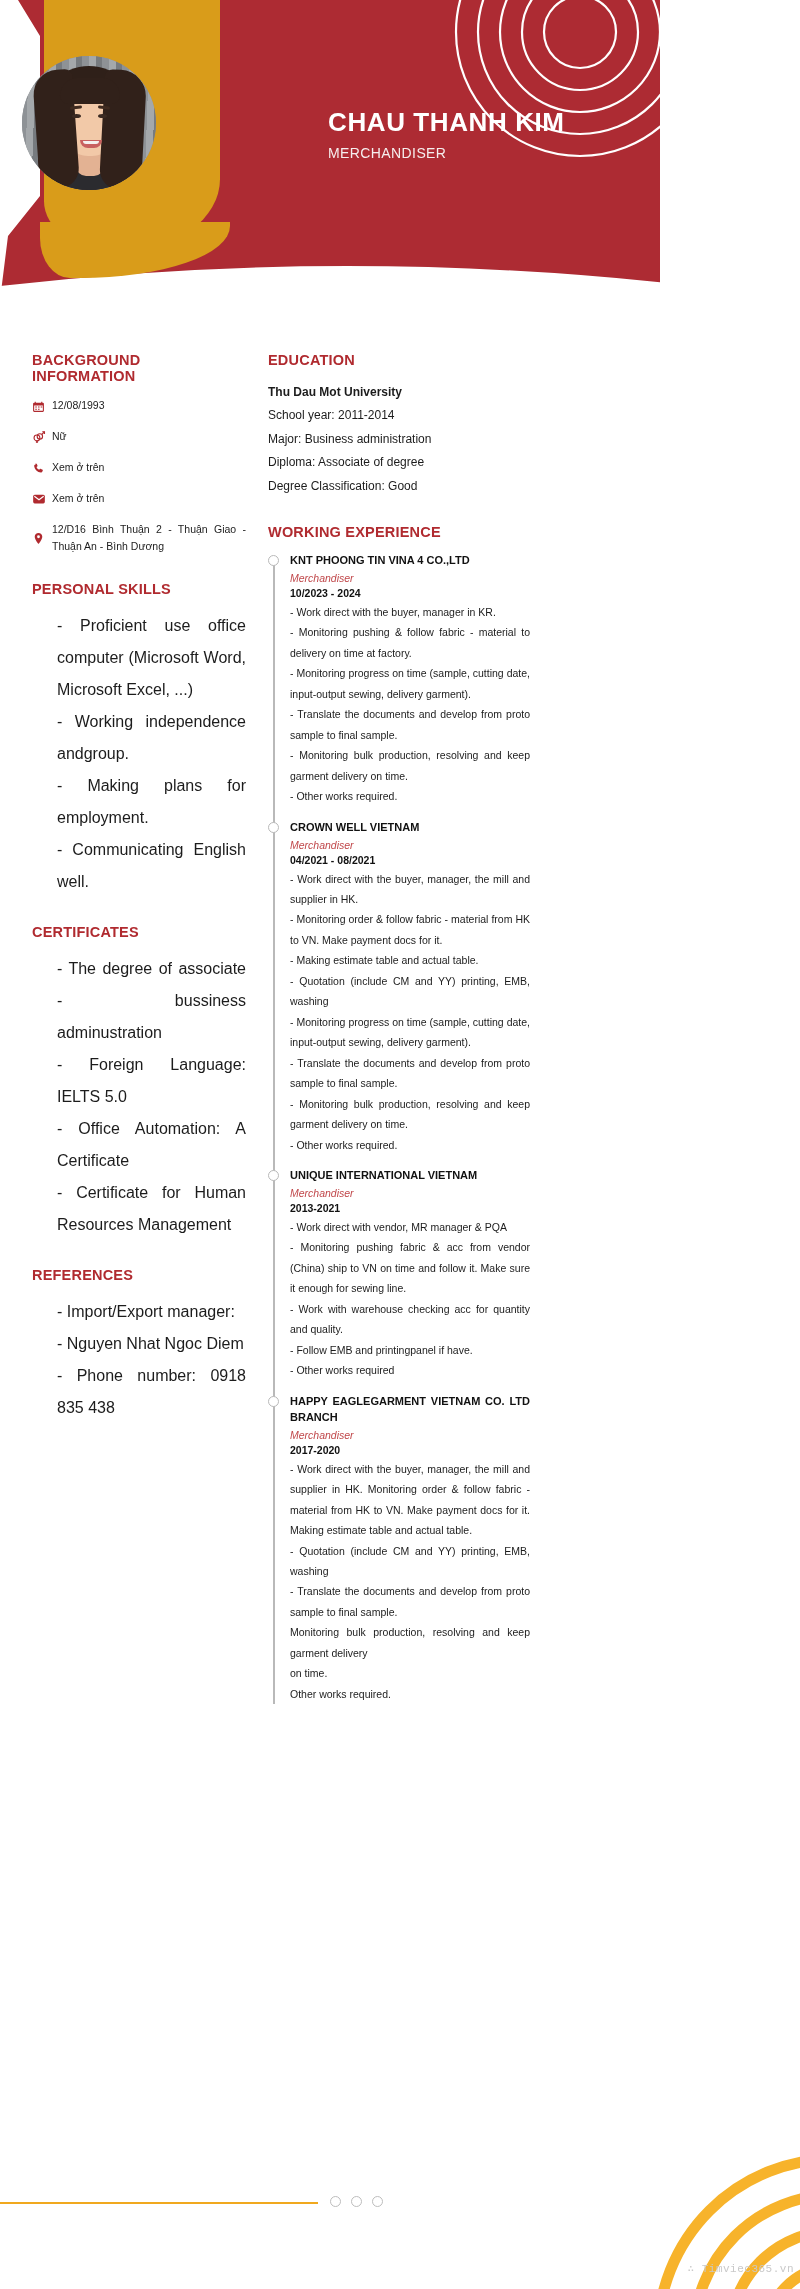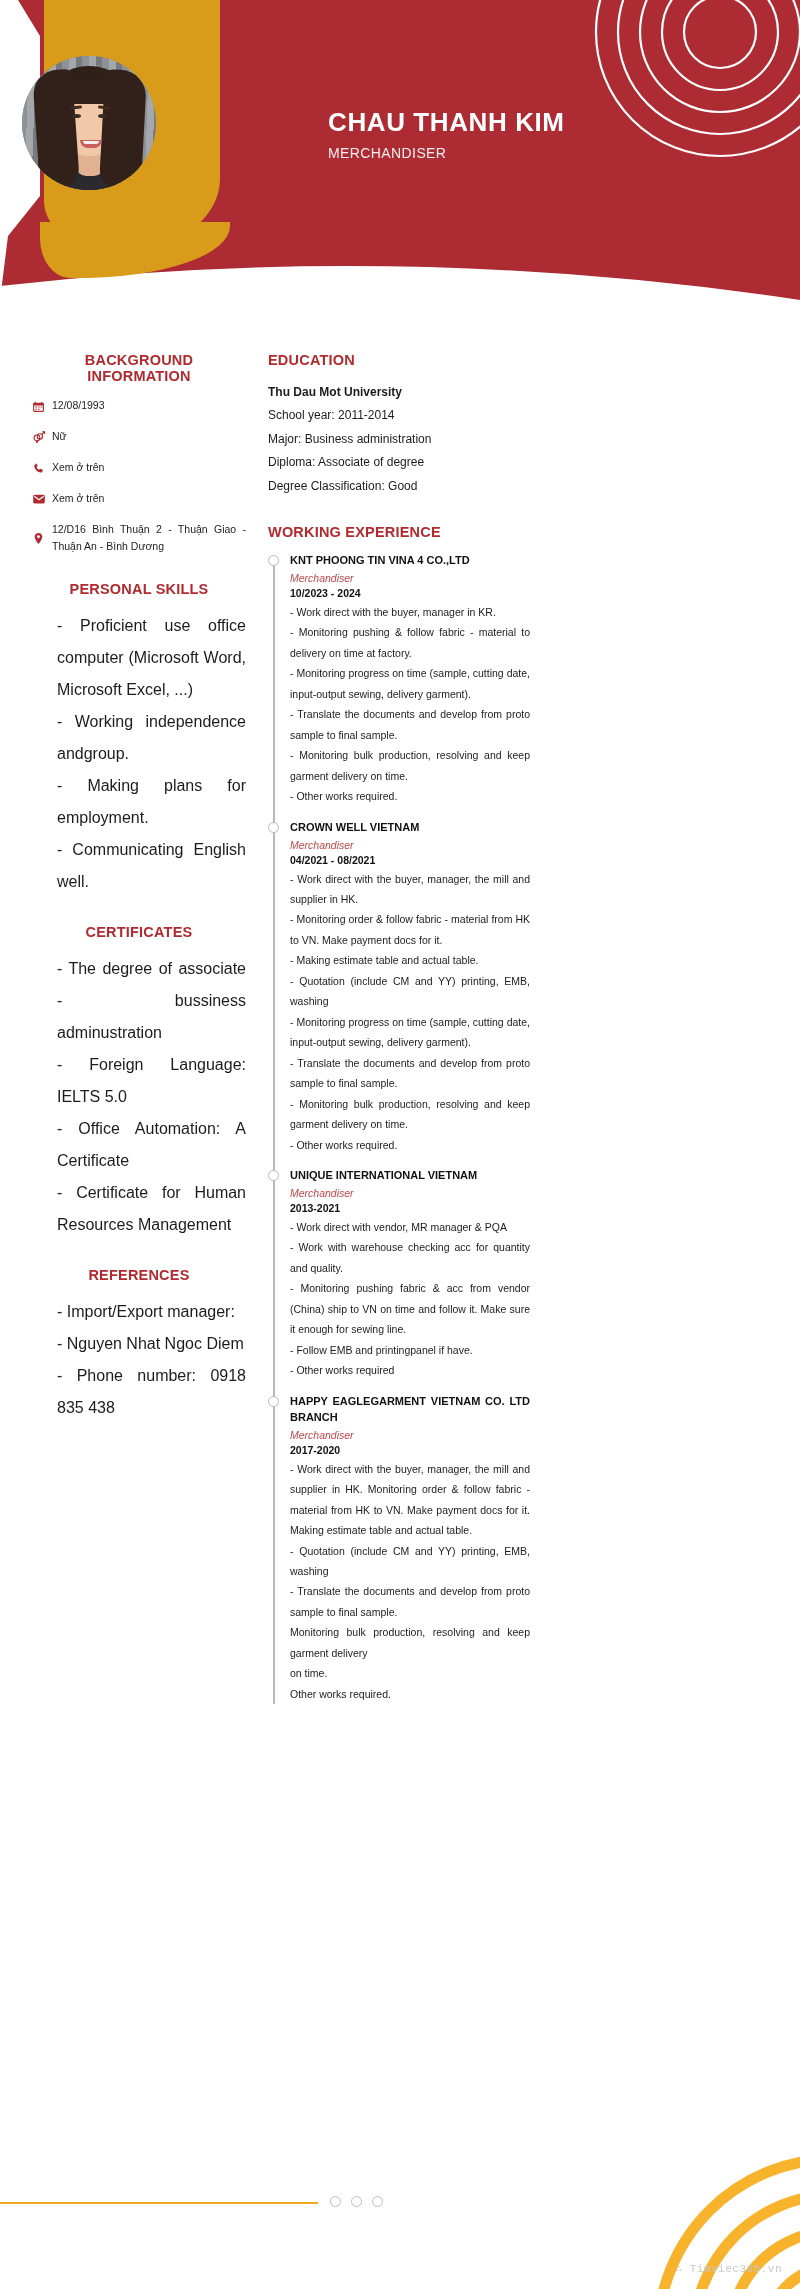--- a/index.html
+++ b/index.html
@@ -13,21 +13,21 @@
     width: 800px;
     height: 2289px;
     background: #ffffff;
     overflow: hidden;
   }
 
   
   .header {
     position: absolute;
     left: 0; top: 0;
-    width: 800px;
+    width: 660px;
     height: 300px;
     overflow: hidden;
   }
   .header-red {
     position: absolute;
     left: 0; top: 0;
     width: 800px;
     height: 300px;
     background: #ad2b33;
     clip-path: path("M 0 0 L 800 0 L 800 300 Q 400 240 0 286 Z");
@@ -207,21 +207,21 @@
     width: 262px;
   }
 
   h2.sec {
     color: #b02a2f;
     font-size: 14.5px;
     font-weight: bold;
     letter-spacing: 0.2px;
     margin-bottom: 13px;
   }
-  .col-left h2.sec { margin-top: 26px; text-align: center; }
+  .col-left h2.sec { margin-top: 26px; }
   .col-left h2.sec:first-child { margin-top: 0; }
 
   .info-row {
     display: flex;
     align-items: center;
     margin-bottom: 14px;
     font-size: 10.5px;
     color: #1c1c1c;
   }
   .info-row .ic {
@@ -321,21 +321,21 @@
     border: 1px solid #bdbdbd;
     border-radius: 50%;
   }
   .footer-arcs {
     position: absolute;
     right: -34px; bottom: -46px;
     width: 220px; height: 220px;
   }
   .watermark {
     position: absolute;
-    right: 18px; bottom: 14px;
+    right: 6px; bottom: 14px;
     font-family: "Liberation Mono", monospace;
     font-size: 11px;
     color: #c9c9c9;
     letter-spacing: 0.5px;
   }
 </style>
 </head>
 <body>
 
 <div class="page">
@@ -508,22 +508,22 @@
         <p class="d">- Monitoring bulk production, resolving and keep garment delivery on time.</p>
         <p class="d">- Other works required.</p>
       </div>
 
       <div class="job">
         <span class="dot"></span>
         <h3>UNIQUE INTERNATIONAL VIETNAM</h3>
         <div class="sub">Merchandiser</div>
         <div class="dates">2013-2021</div>
         <p class="d">- Work direct with vendor, MR manager &amp; PQA</p>
+        <p class="d">- Monitoring pushing fabric &amp; acc from vendor (China) ship to VN on time and follow it. Make sure it enough for sewing line.</p>
         <p class="d">- Work with warehouse checking acc for quantity and quality.</p>
-        <p class="d">- Monitoring pushing fabric &amp; acc from vendor (China) ship to VN on time and follow it. Make sure it enough for sewing line.</p>
         <p class="d">- Follow EMB and printingpanel if have.</p>
         <p class="d">- Other works required</p>
       </div>
 
       <div class="job">
         <span class="dot"></span>
         <h3>HAPPY EAGLEGARMENT VIETNAM CO. LTD BRANCH</h3>
         <div class="sub">Merchandiser</div>
         <div class="dates">2017-2020</div>
         <p class="d">- Work direct with the buyer, manager, the mill and supplier in HK. Monitoring order &amp; follow fabric - material from HK to VN. Make payment docs for it. Making estimate table and actual table.</p>

